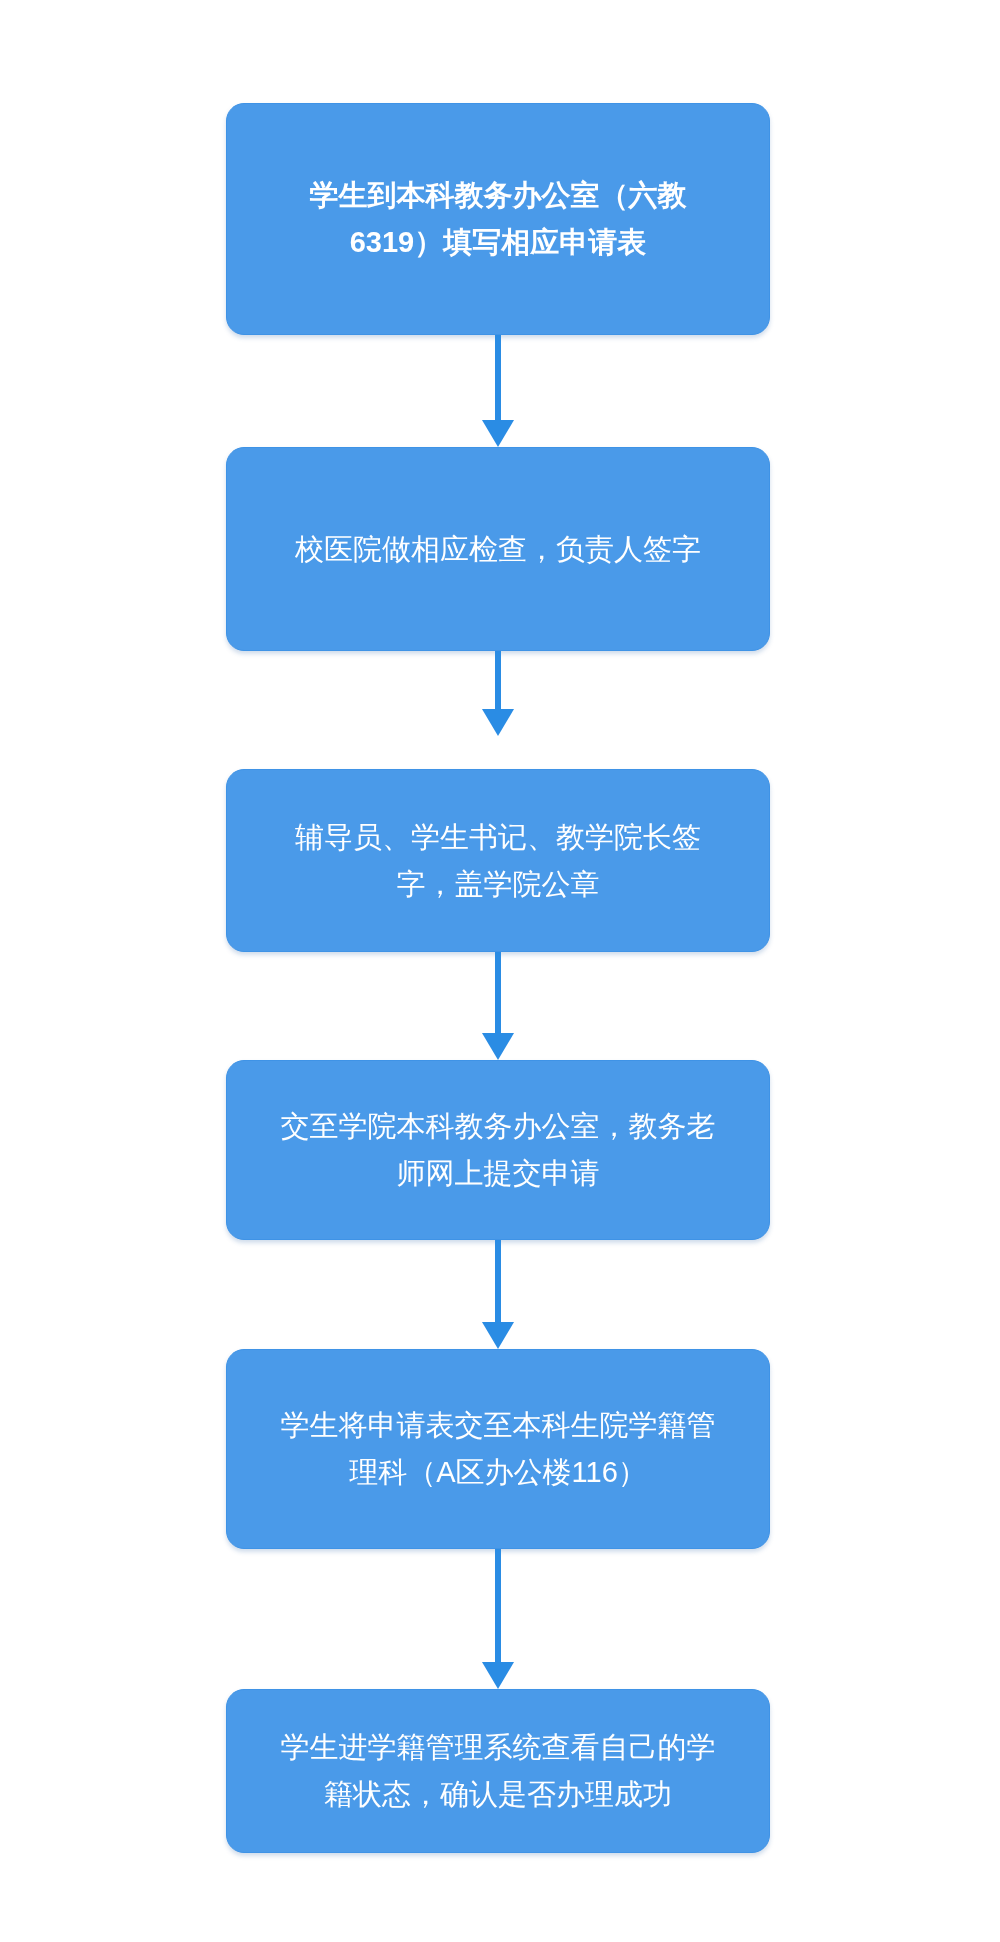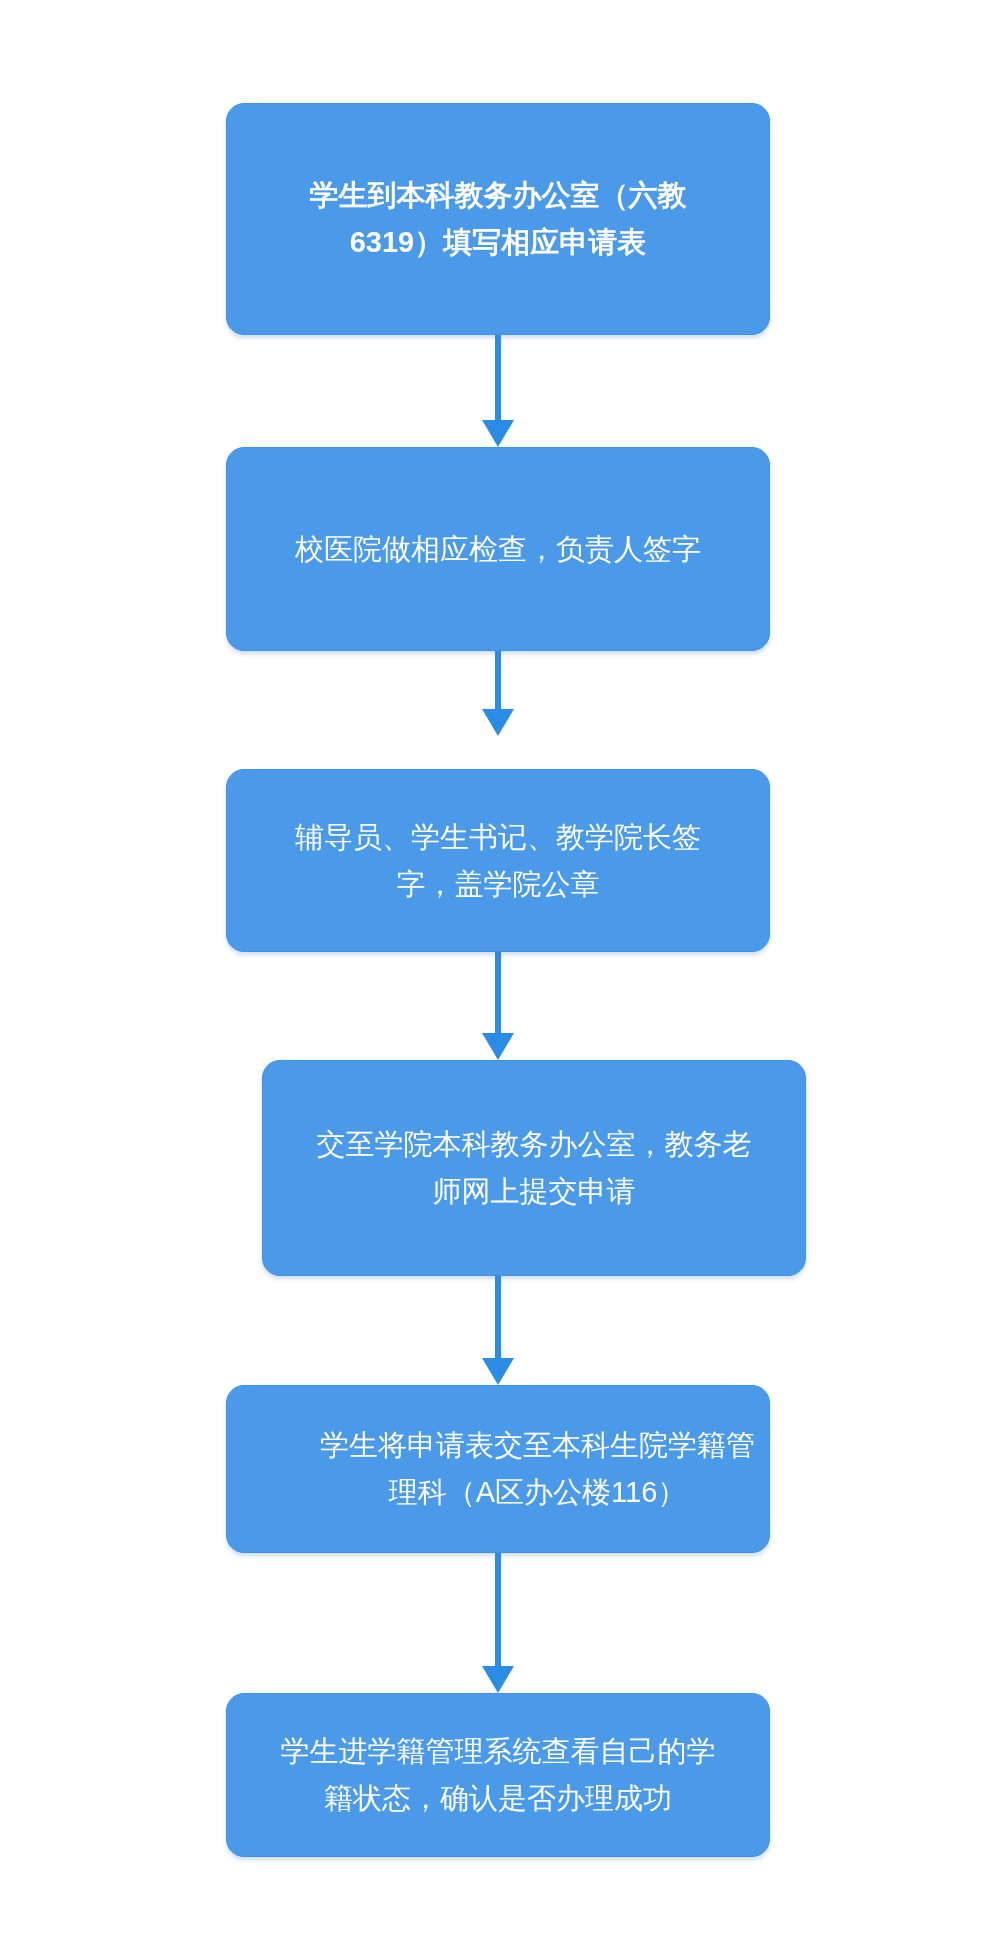--- a/index.html
+++ b/index.html
@@ -39,22 +39,22 @@
     text-align: center;
     white-space: pre-line;
     padding: 0 14px;
   }
   .node.bold .node-text {
     font-weight: 700;
   }
   .node-1 { height: 232px; }
   .node-2 { height: 204px; }
   .node-3 { height: 183px; margin-top: 33px; }
-  .node-4 { height: 216px; margin-left: 36px; }
-  .node-5 { height: 168px; justify-content: flex-end; }
+  .node-4 { height: 180px; }
+  .node-5 { height: 200px; }
   .node-6 { height: 164px; }
   .arrow {
     display: flex;
     flex-direction: column;
     align-items: center;
     justify-content: flex-start;
   }
   .arrow-1 { height: 112px; }
   .arrow-2 { height: 85px; }
   .arrow-3 { height: 108px; }

